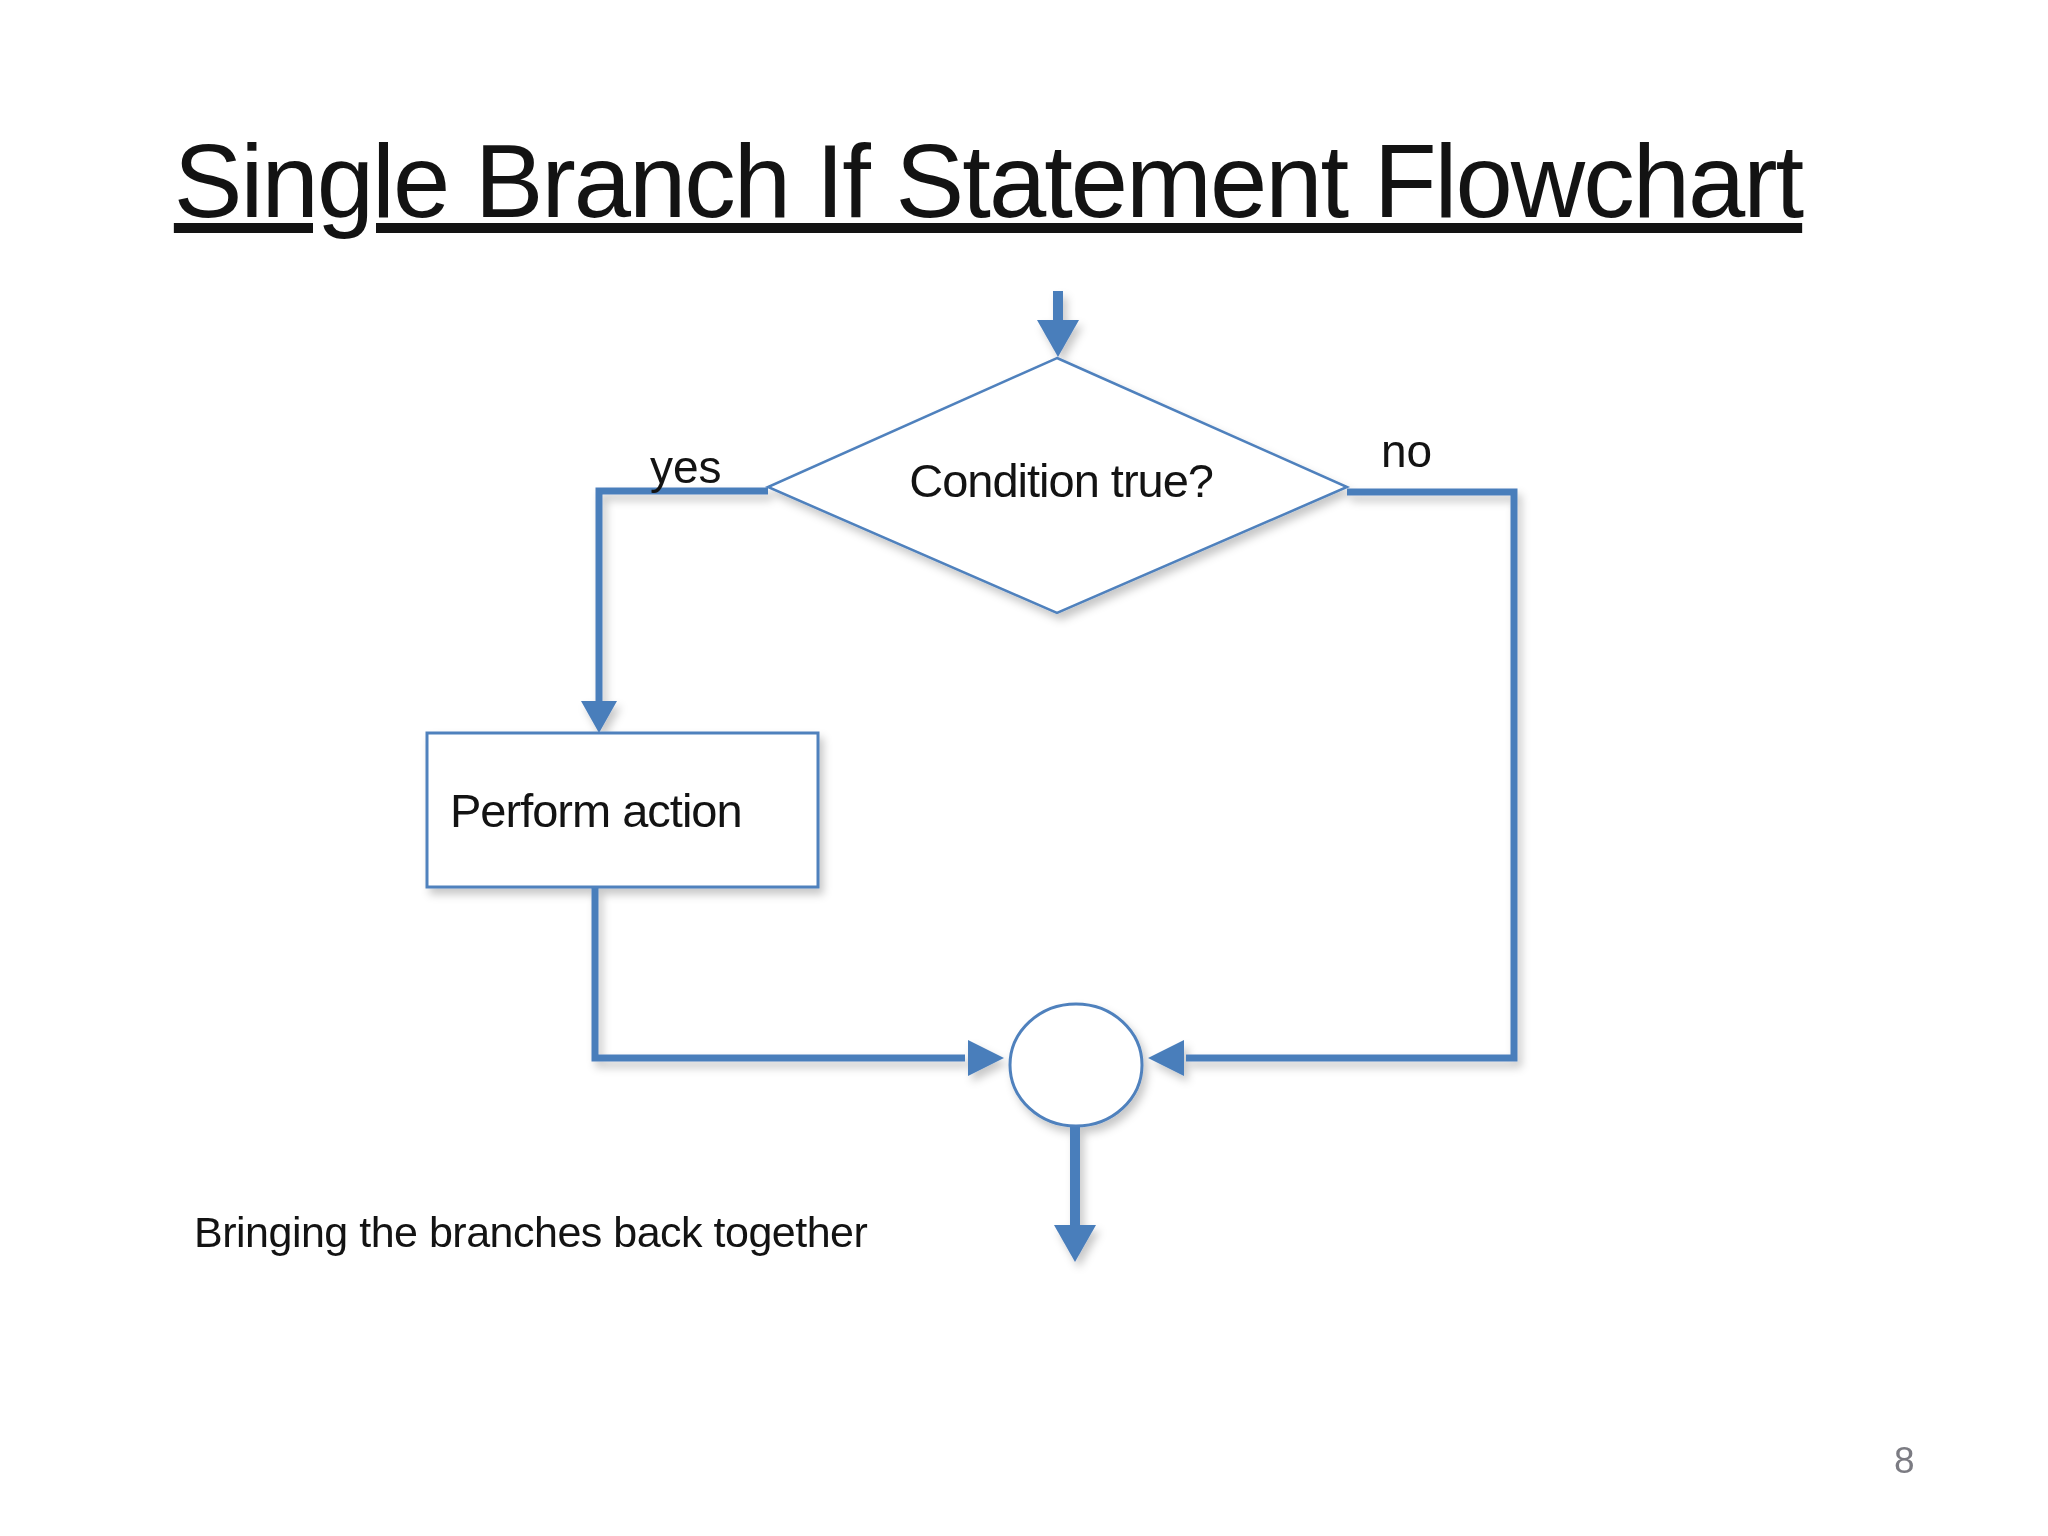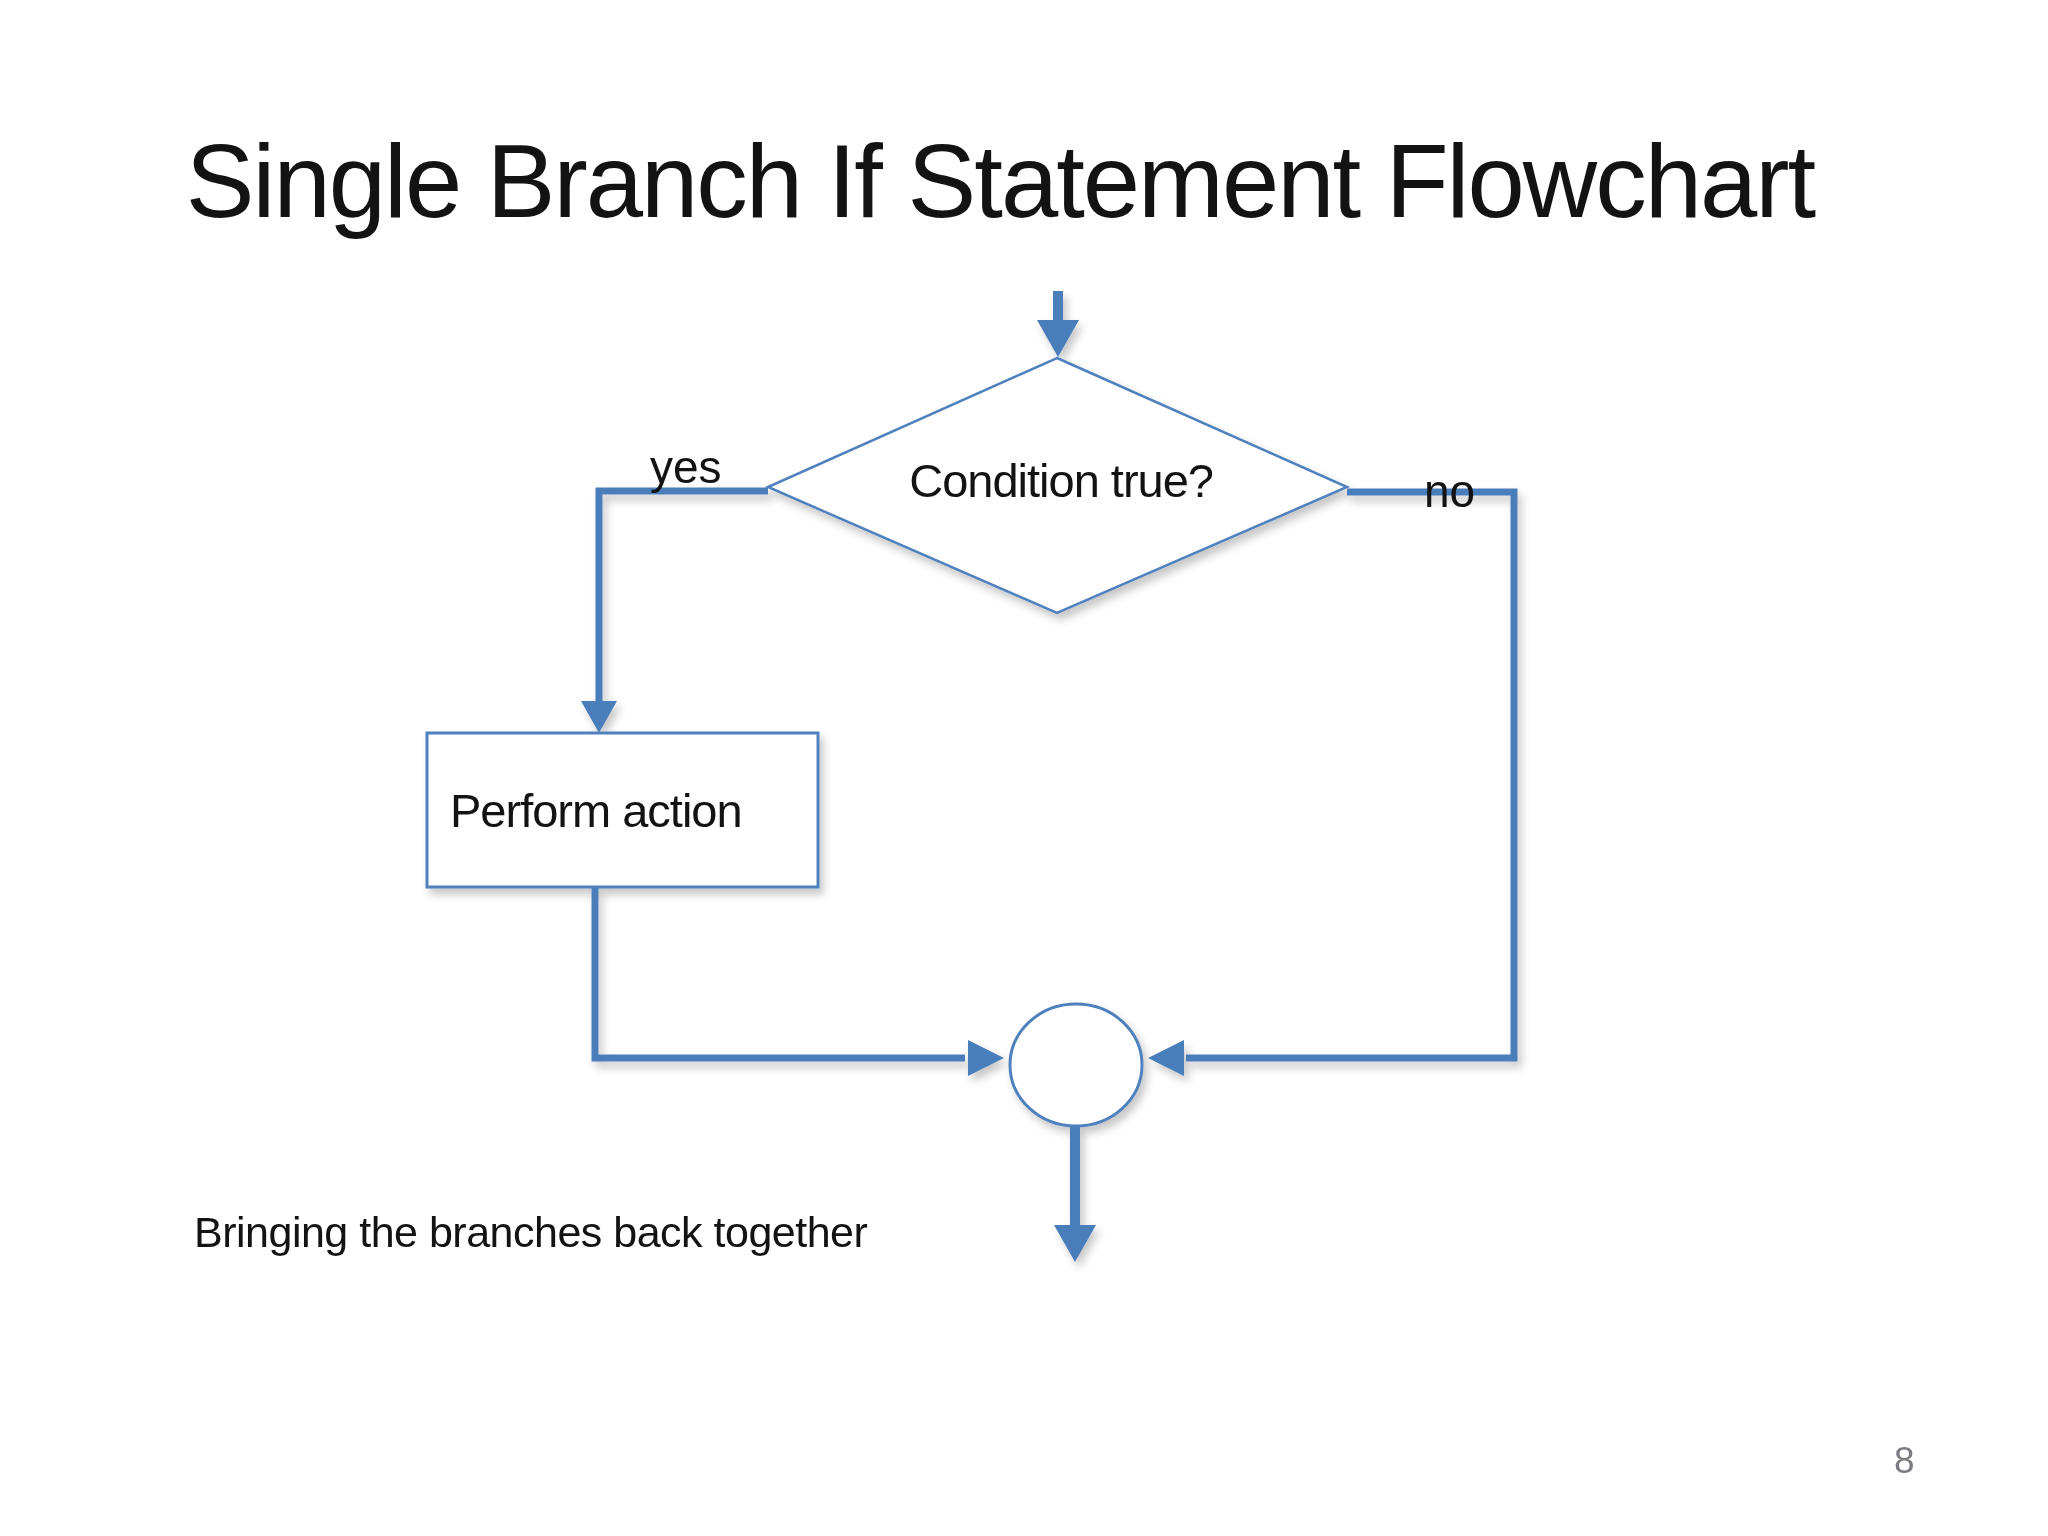--- a/index.html
+++ b/index.html
@@ -11,29 +11,30 @@
     height: 1536px;
     position: relative;
     overflow: hidden;
     background: var(--background-color, #ffffff);
     font-family: "Liberation Sans", "DejaVu Sans", sans-serif;
     color: var(--text-color, #111111);
   }
   .abs { position: absolute; }
 
   .slide-title {
-    left: 60px;
+    left: 48px;
     top: 128px;
     width: 1880px;
     text-align: center;
     font-size: 103px;
     letter-spacing: -2px;
     line-height: 1.05;
     color: var(--text-color, #111111);
     white-space: nowrap;
+    text-decoration: underline;
   }
 
   .diagram-svg {
     left: 0;
     top: 0;
     width: 2048px;
     height: 1536px;
   }
 
   .connector {
@@ -54,21 +55,21 @@
   .shape.thin { stroke-width: 2.5; }
   .shape.mid  { stroke-width: 3; }
 
   .branch-label {
     font-size: 46px;
     line-height: 1.1;
     color: var(--text-color, #111111);
     white-space: nowrap;
   }
   .label-yes { left: 650px; top: 426px; margin-top: 16px; }
-  .label-no  { left: 1424px; top: 426px; margin-top: 40px; }
+  .label-no  { left: 1381px; top: 426px; }
 
   .decision-label {
     left: 867px;
     top: 453px;
     width: 346px;
     text-align: right;
     font-size: 47px;
     letter-spacing: -1px;
     white-space: nowrap;
   }

